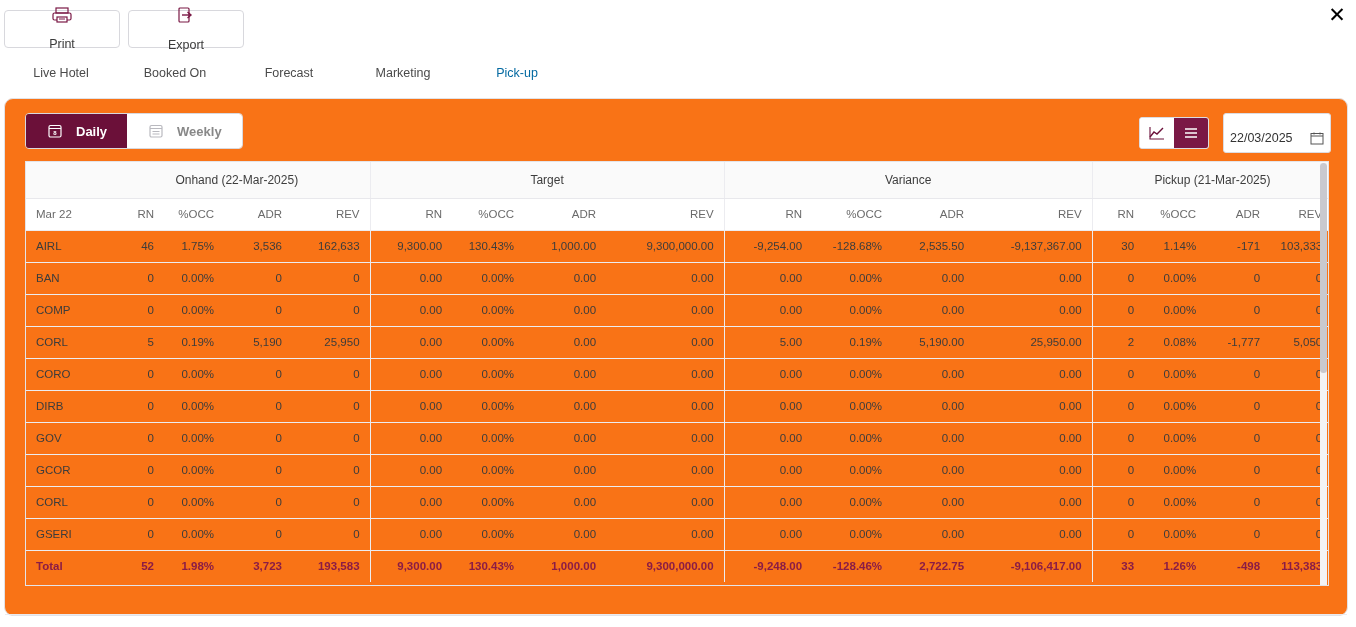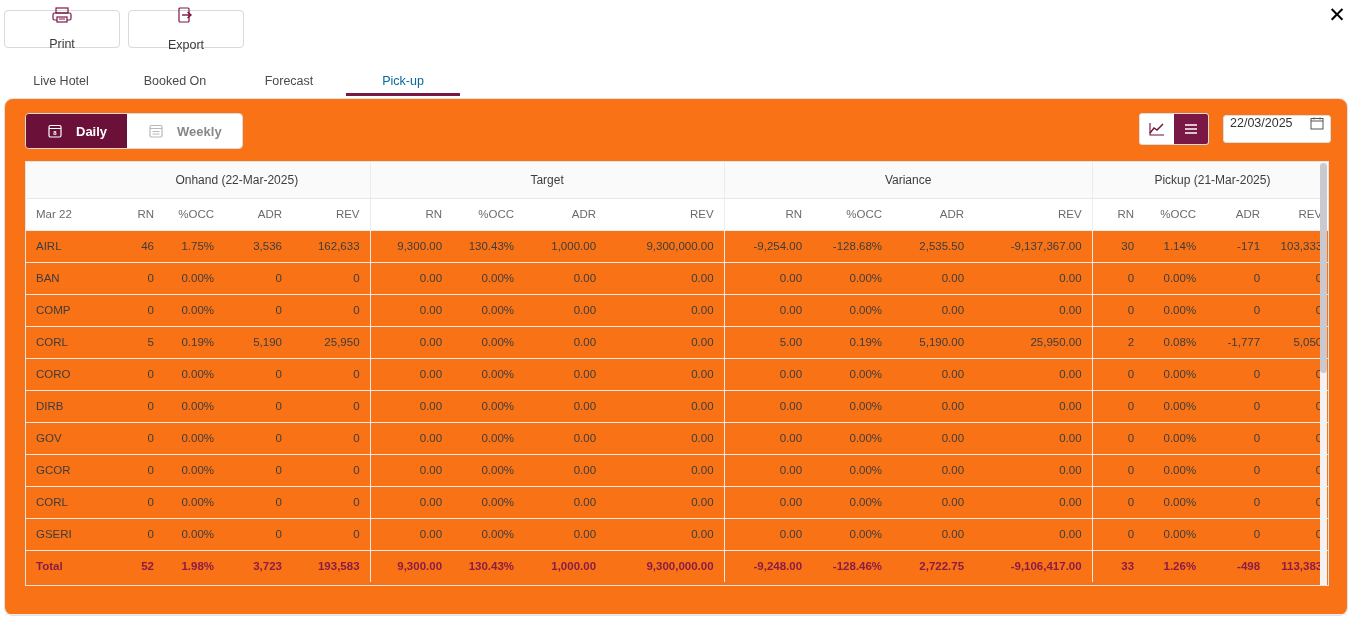--- a/index.html
+++ b/index.html
@@ -56,21 +56,20 @@
   }
   .tool-btn .ic { display: flex; align-items: center; color: #7a1845; }
   .tool-btn .lbl { color: #3a3a3a; }
 
   
   .tabs {
     display: flex;
     padding-left: 4px;
     margin-top: 14px;
     height: 34px;
-    align-items: center;
   }
   .tab {
     width: 114px;
     text-align: center;
     font-size: 12.5px;
     color: #4a4a4a;
     cursor: pointer;
     padding-top: 4px;
     position: relative;
   }
@@ -148,26 +147,26 @@
   }
   .view-btn {
     width: 34px; height: 30px;
     display: flex; align-items: center; justify-content: center;
     cursor: pointer;
     background: #fff;
   }
   .view-btn.active { background: #7a1845; }
   .date-box {
     display: flex;
-    align-items: flex-start;
+    align-items: flex-end;
     border: 1px solid #dcdce1;
     border-radius: 3px;
-    height: 28px;
+    height: 40px;
     width: 108px;
-    padding: 0 6px;
+    padding: 7px 6px;
     background: #fff;
   }
   .date-box .dval {
     flex: 1;
     font-size: 12.5px;
     color: #333;
   }
   .cal-ic { color: #555; display: flex; }
 
   
@@ -276,20 +275,21 @@
         </svg>
       </span>
       <span class="lbl">Export</span>
     </div>
   </div>
 
   <div class="tabs">
     <div class="tab">Live Hotel</div>
     <div class="tab">Booked On</div>
     <div class="tab">Forecast</div>
+    <div class="tab">Marketing</div>
     <div class="tab active">Pick-up</div>
   </div>
 
   <div class="panel">
 
     <div class="ctrl-row">
 
       <div class="seg">
         <div class="seg-item active">
           <span class="seg-ic">

